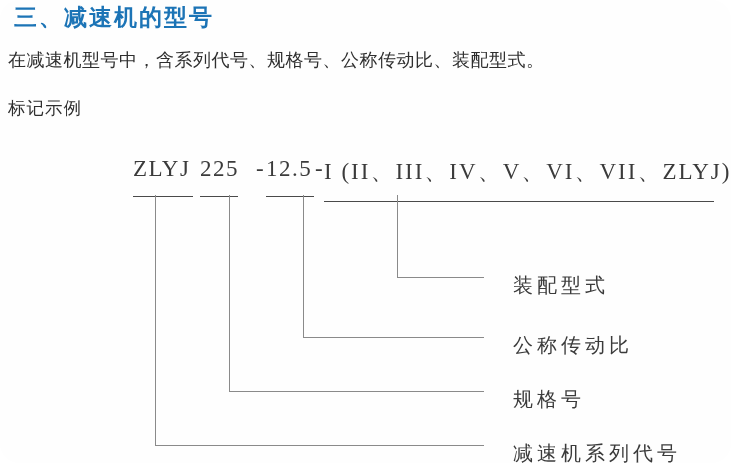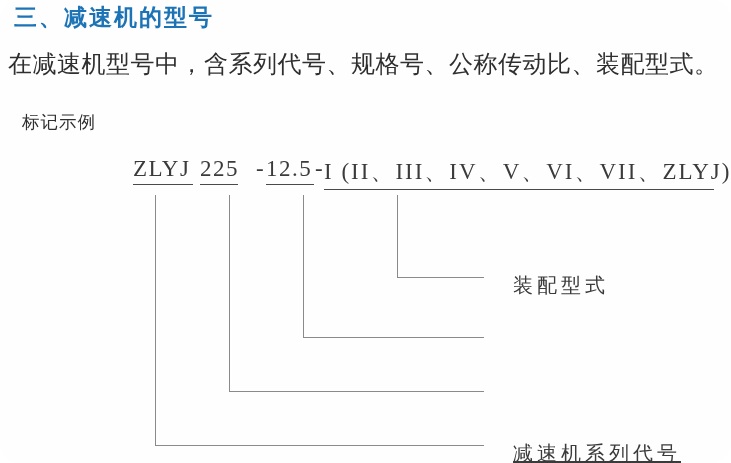--- a/index.html
+++ b/index.html
@@ -13,33 +13,33 @@
     border-radius:19px;
   }
   .title{
     position:absolute;left:14px;top:2px;margin:0;
     font-family:"Liberation Sans","DejaVu Sans",sans-serif;
     font-size:23px;font-weight:bold;color:#1c74b6;
     letter-spacing:2px;white-space:nowrap;
   }
   .intro{
     position:absolute;left:8px;top:48px;margin:0;
-    font-size:24px;color:#2f2f2f;letter-spacing:0.5px;white-space:nowrap;
+    font-size:18px;color:#2f2f2f;letter-spacing:0.5px;white-space:nowrap;
   }
   .example-heading{
-    position:absolute;left:8px;top:96px;margin:14px;
+    position:absolute;left:8px;top:96px;margin:0;
     font-size:17.5px;color:#2f2f2f;letter-spacing:1px;
   }
   
   .model-line{position:absolute;left:0;top:156px;width:731px;height:30px;}
   .seg{
     position:absolute;top:0;
     font-size:23px;color:#3b3b3b;letter-spacing:1.5px;white-space:nowrap;
   }
-  .seg.u{border-bottom:1.5px solid #4a4a4a;padding-bottom:2px;display:inline-block;}
+  .seg.u{border-bottom:1.5px solid #4a4a4a;padding-bottom:14px;display:inline-block;}
   .seg-series{left:133px;width:60px;}
   .seg-size{left:200px;width:38px;}
   .seg-hy1{left:256px;}
   .seg-ratio{left:266px;width:48px;}
   .seg-hy2{left:315px;}
   .seg-assembly{left:324px;width:390px;letter-spacing:2px;}
   
   .connector{
     position:absolute;top:195px;
     border-left:1.5px solid #8a8a8a;
@@ -51,21 +51,21 @@
   .conn-series{left:155px;width:328px;height:250px;}
   
   .dlabel{
     position:absolute;left:505px;margin:8px;
     font-size:20px;color:#3b3b3b;letter-spacing:4px;white-space:nowrap;
     line-height:22px;
   }
   .dlabel-assembly{top:266px;}
   .dlabel-ratio{top:326px;}
   .dlabel-size{top:380px;}
-  .dlabel-series{top:434px;text-decoration:underline;}
+  .dlabel-series{top:434px;}
 </style>
 </head>
 <body>
 
 <div class="page">
 
   <h1 class="title">三、减速机的型号</h1>
 
   <p class="intro">在减速机型号中，含系列代号、规格号、公称传动比、装配型式。</p>
 
@@ -79,15 +79,17 @@
     <span class="seg seg-hy2">-</span>
     <span class="seg u seg-assembly">I (II、III、IV、V、VI、VII、ZLYJ)</span>
   </div>
 
   <div class="connector conn-assembly"></div>
   <div class="connector conn-ratio"></div>
   <div class="connector conn-size"></div>
   <div class="connector conn-series"></div>
 
   <p class="dlabel dlabel-assembly">装配型式</p>
+  <p class="dlabel dlabel-ratio">公称传动比</p>
+  <p class="dlabel dlabel-size">规格号</p>
   <p class="dlabel dlabel-series">减速机系列代号</p>
 
 </div>
 
 </body></html>

